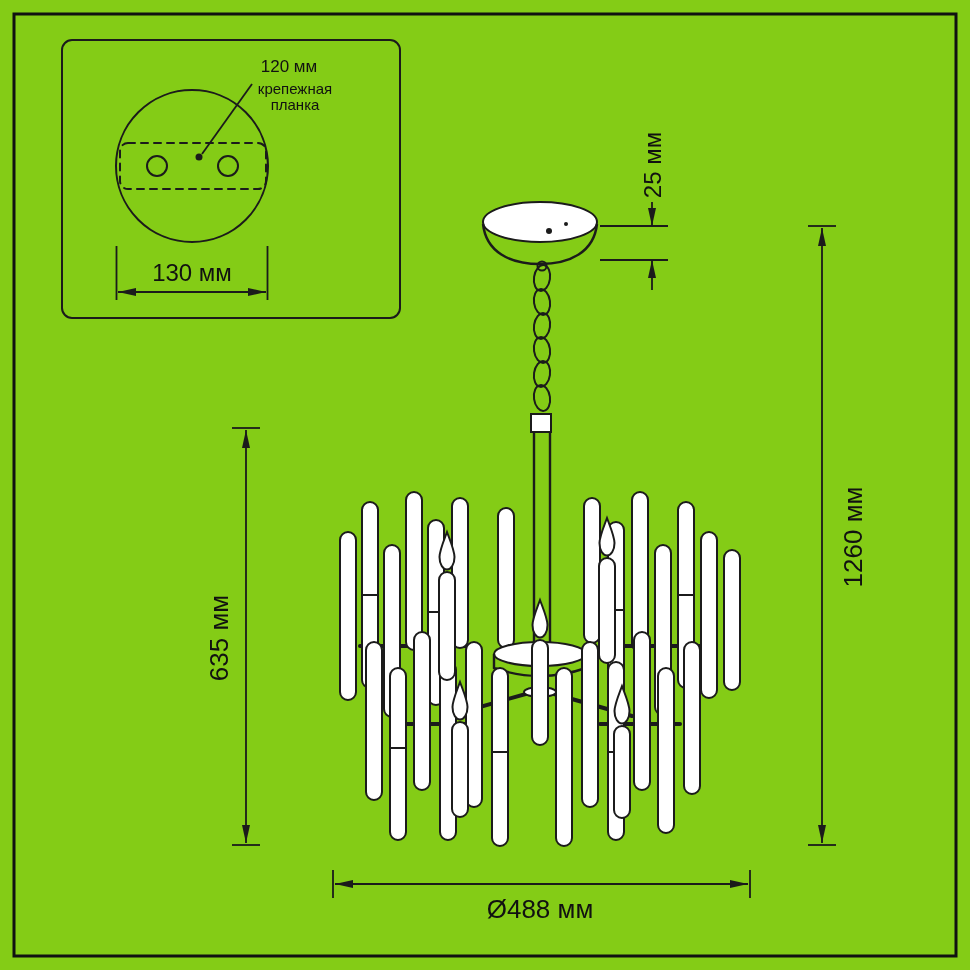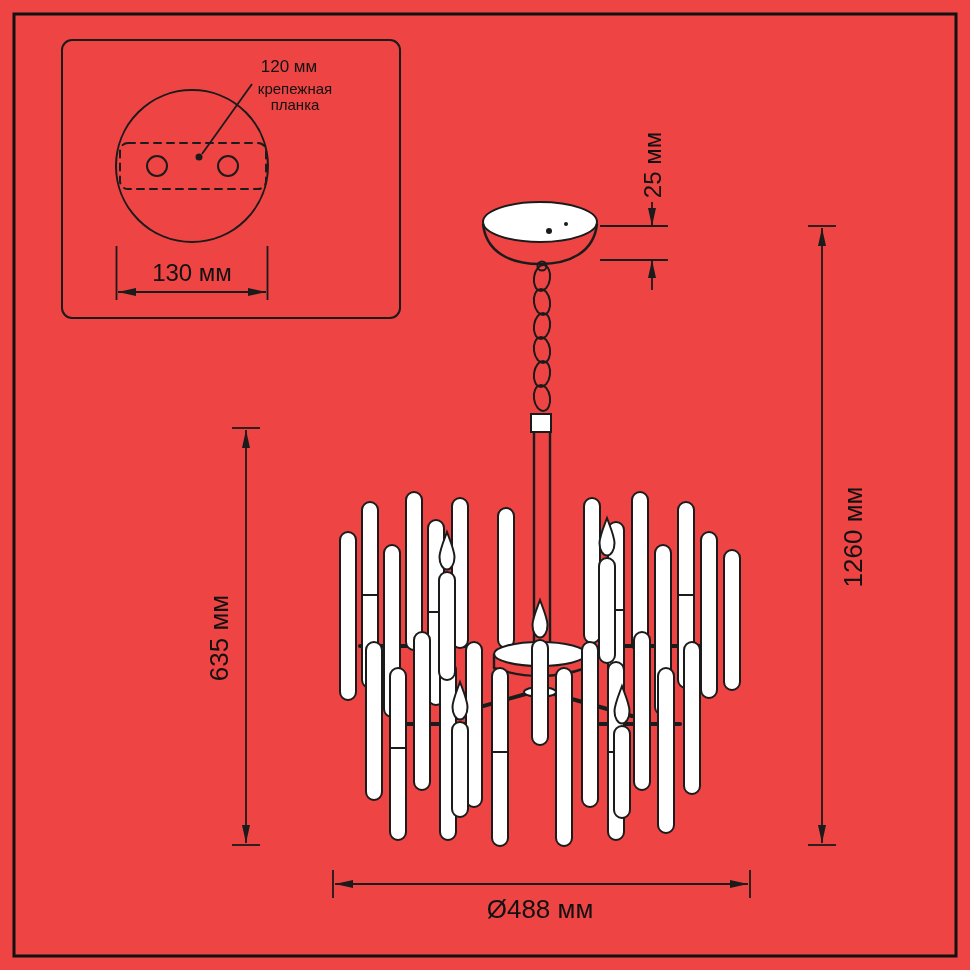--- a/index.html
+++ b/index.html
@@ -1,16 +1,16 @@
 <!DOCTYPE html>
 <html><head>
 <meta charset="utf-8">
 <style>
   html,body{margin:0;padding:0;background:#ffffff;}
-  .page{position:relative;width:970px;height:970px;background:#ef4444;font-family:"Liberation Sans",sans-serif;}
+  .page{position:relative;width:970px;height:970px;background:#84cc16;font-family:"Liberation Sans",sans-serif;}
   svg{display:block;}
   .ln{stroke:#1b1b1b;stroke-width:2;fill:none;stroke-linecap:round;}
   .lnthick{stroke:#1b1b1b;stroke-width:2.4;fill:none;}
   .solid{fill:#1b1b1b;stroke:none;}
   .dim{stroke:#1b1b1b;stroke-width:1.8;fill:none;}
   .arm{stroke:#1b1b1b;stroke-width:4;fill:none;stroke-linecap:round;}
   .tube{fill:#ffffff;stroke:#1b1b1b;stroke-width:2;}
   .dimtxt{font-family:"Liberation Sans",sans-serif;font-size:24px;fill:#111111;}
   .dimtxt-lg{font-family:"Liberation Sans",sans-serif;font-size:26px;fill:#111111;}
   .smalltxt{font-family:"Liberation Sans",sans-serif;font-size:17px;fill:#111111;}

